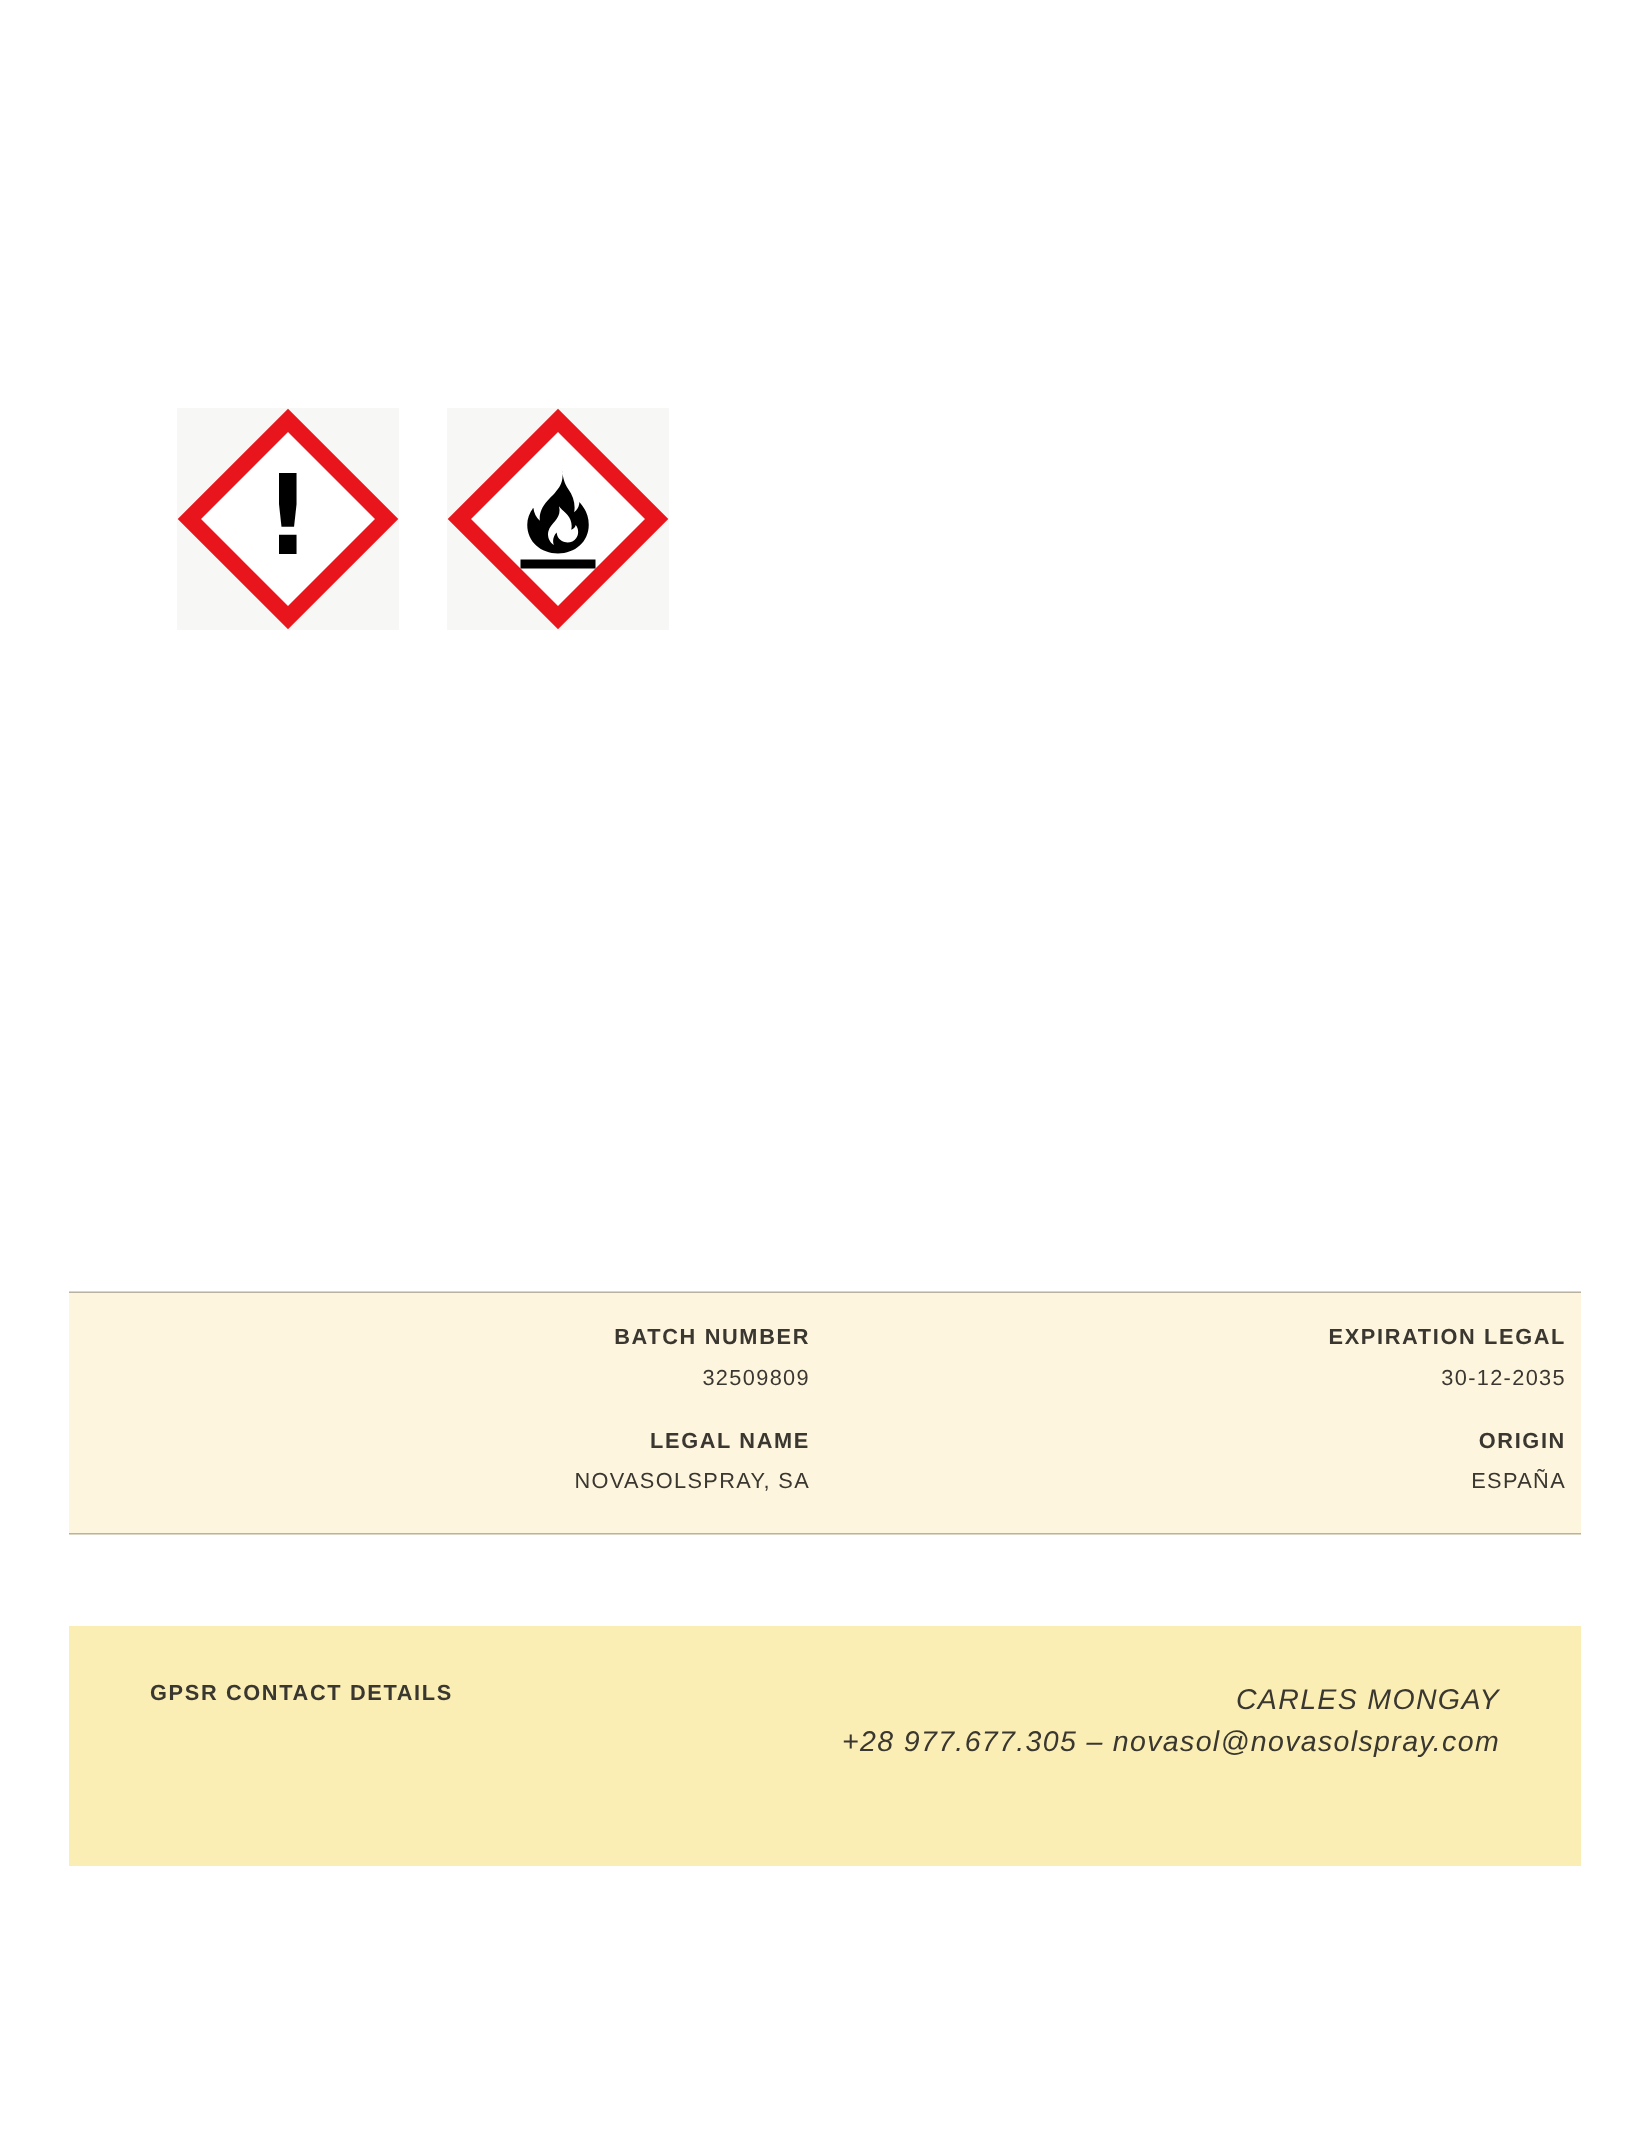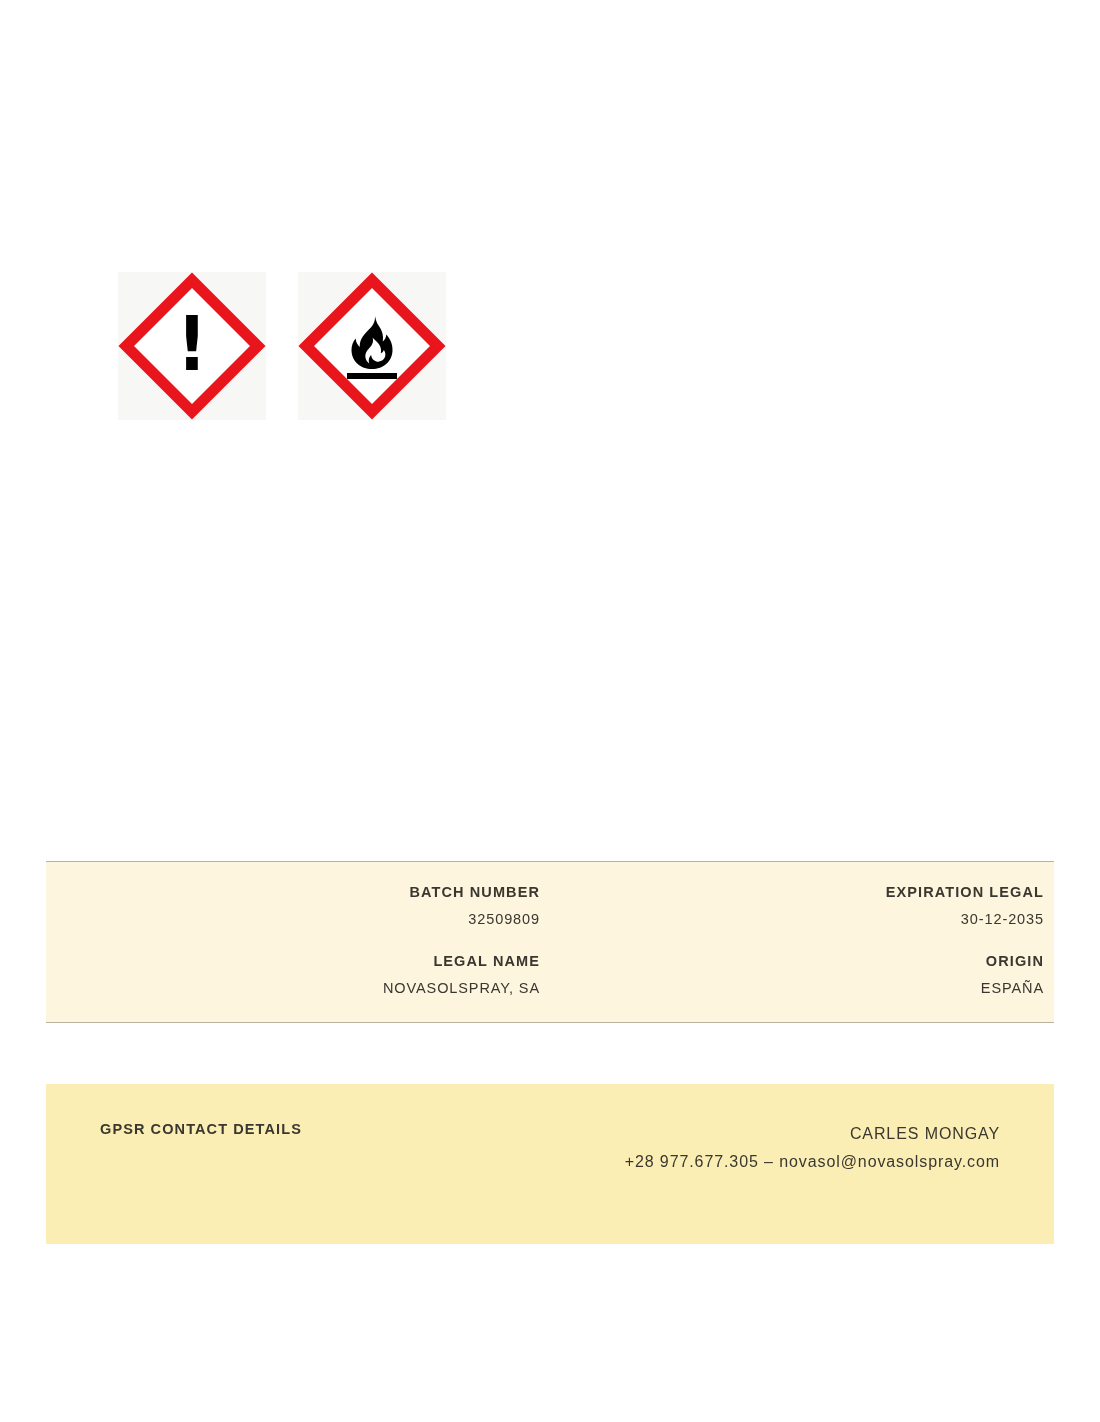--- a/index.html
+++ b/index.html
@@ -127,25 +127,26 @@
     font-size: 14.5px;
     font-weight: 700;
     letter-spacing: 1.1px;
     color: #3a3730;
     padding-top: 1px;
   }
   .gpsr-lines {
     text-align: right;
   }
   .gpsr-line {
-    font-size: 16px;
+    font-size: 19px;
     letter-spacing: 0.9px;
     color: #3a3730;
     line-height: 28px;
     white-space: nowrap;
+    font-style: italic;
   }
 </style>
 </head>
 <body>
 
 <div class="pictogram-row">
 
   <div class="pictogram">
     <div class="diamond-outer"></div>
     <div class="glyph">

